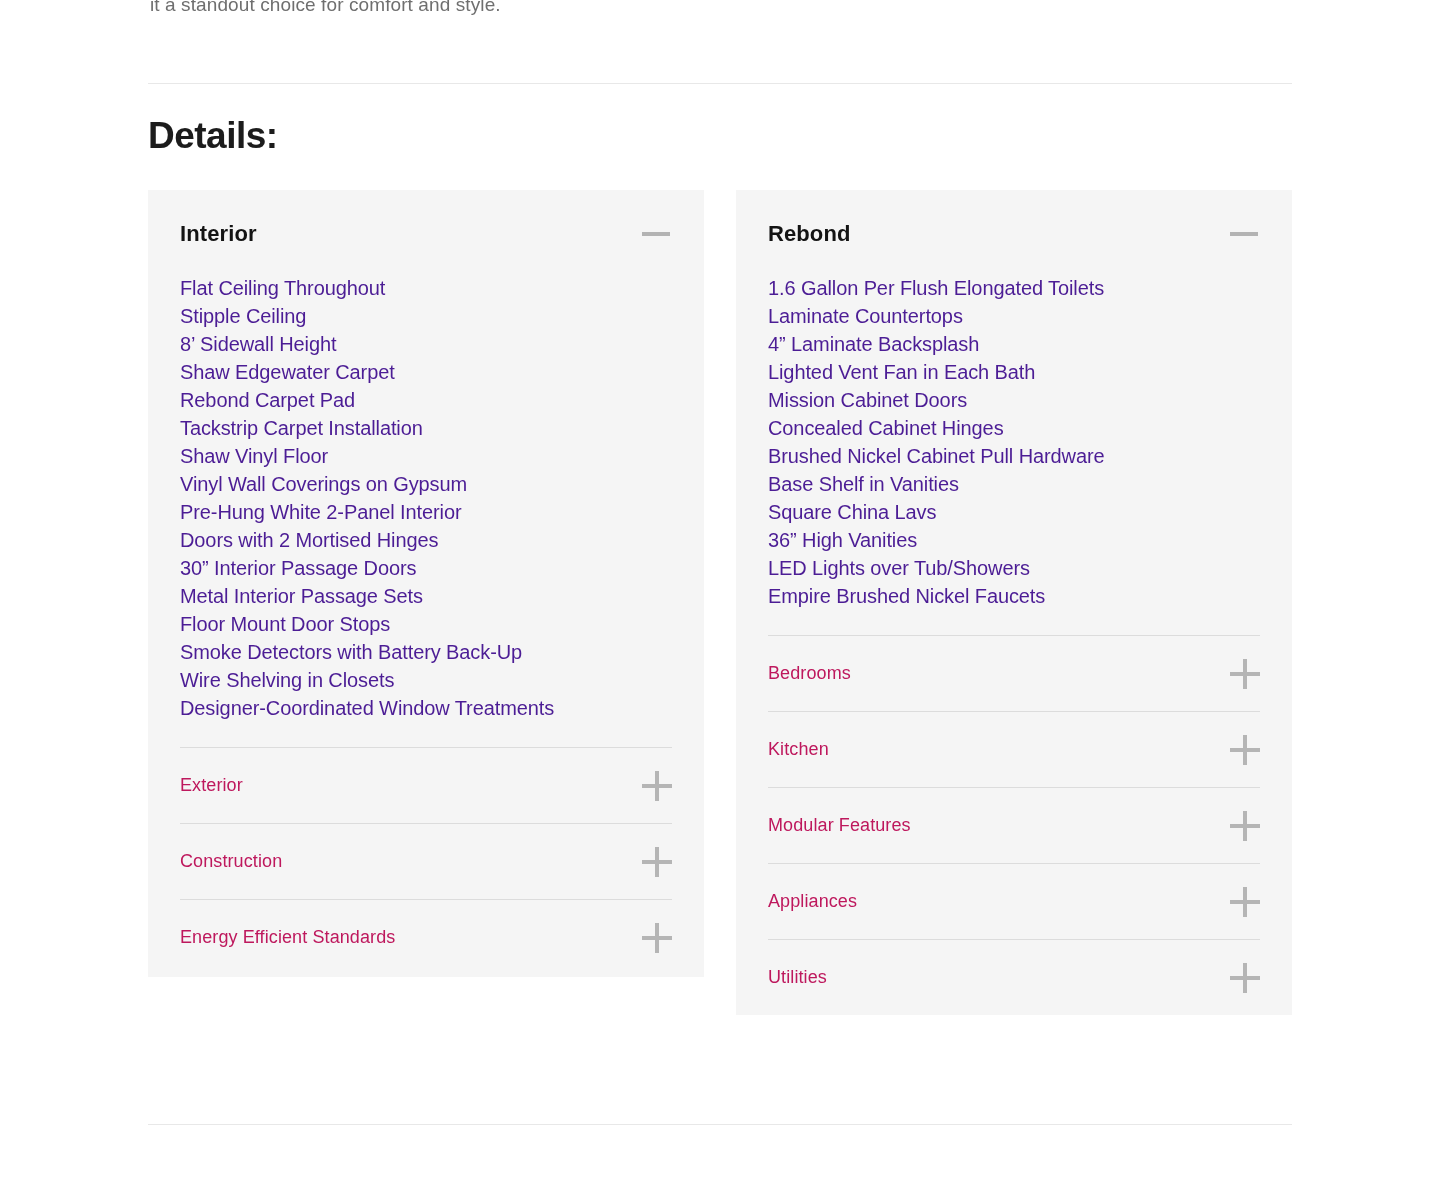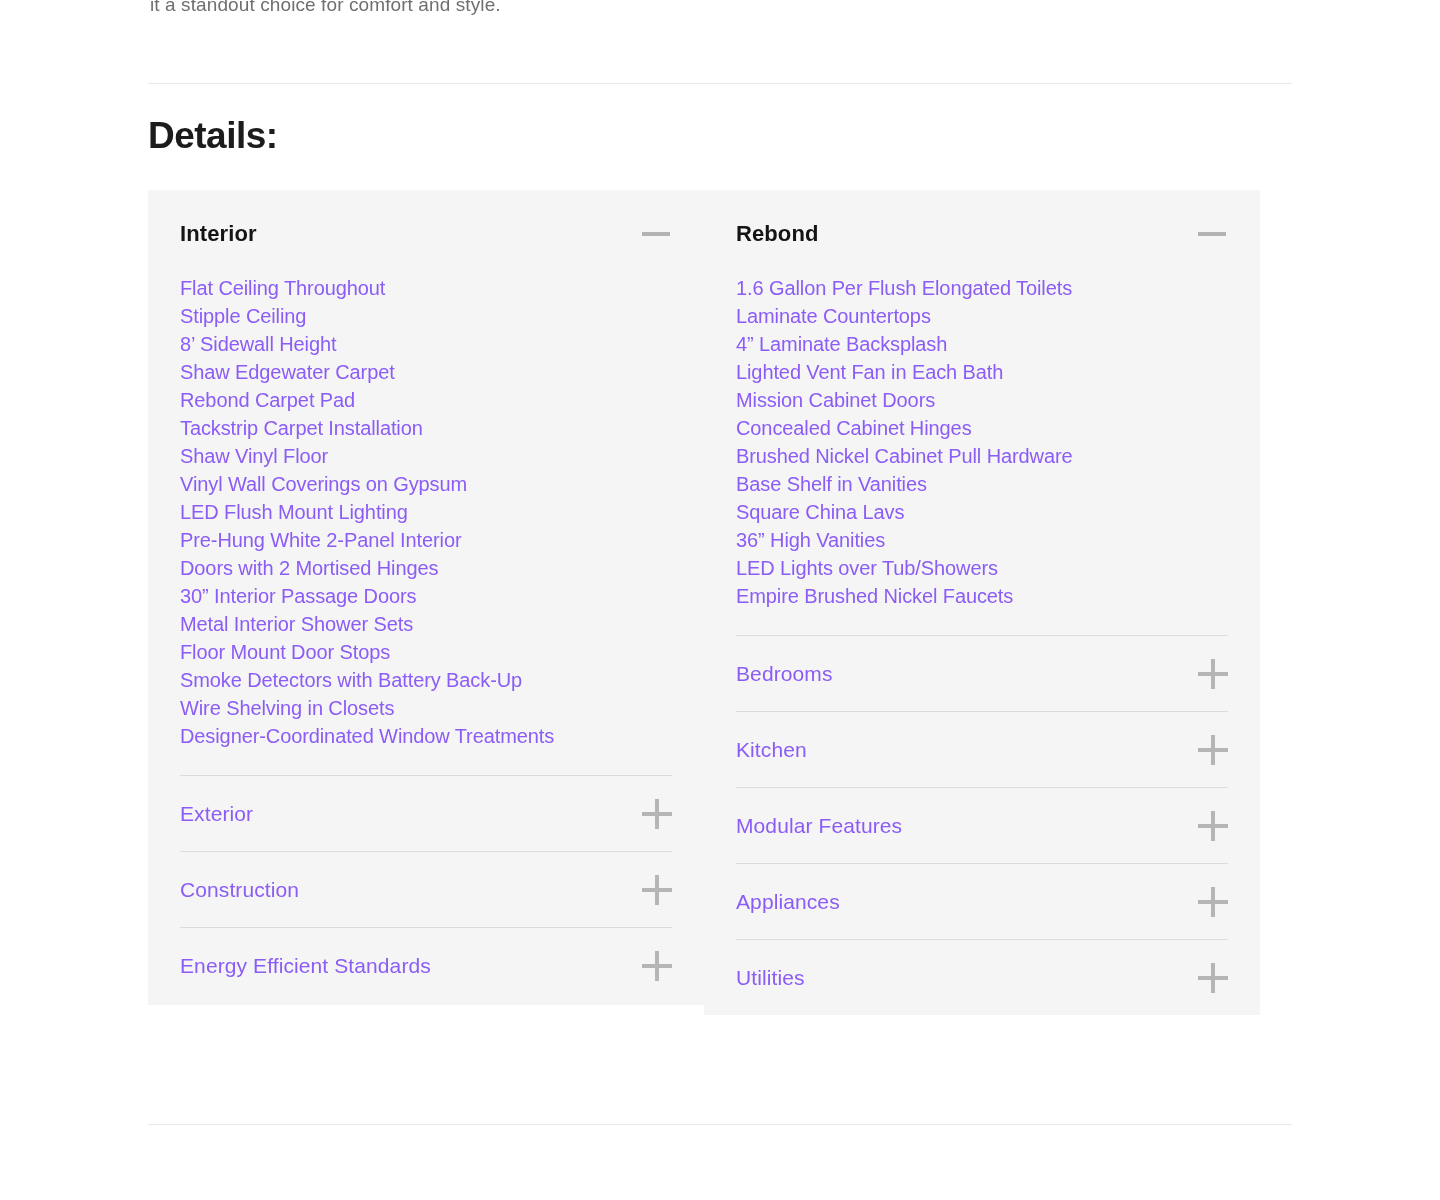--- a/index.html
+++ b/index.html
@@ -22,21 +22,21 @@
   }
   .rule-top { top:83px; }
   .rule-bottom { top:1124px; }
   .details-heading {
     position:absolute; left:148px; top:114px;
     font-size:37px; line-height:44px; font-weight:700;
     color:#1c1c1c; letter-spacing:-0.5px;
   }
   .panels {
     position:absolute; left:148px; top:190px;
-    display:flex; align-items:flex-start;
+    display:flex; gap:32px; align-items:flex-start;
   }
   .panel {
     width:556px;
     background:#f5f5f5;
     padding:0 32px;
   }
   .panel-left { padding-bottom:2px; }
   .section-expanded { padding-top:30px; }
   .exp-header {
     display:flex; justify-content:space-between; align-items:center;
@@ -46,30 +46,30 @@
     font-size:22px; font-weight:700; color:#141414; letter-spacing:0.1px;
   }
   .minus-icon {
     width:28px; height:4px; background:#b3b3b3; margin-right:2px;
   }
   .feature-list {
     list-style:none;
     margin-top:26px;
     padding-bottom:25px;
     font-size:20px; line-height:28px;
-    color:#8b5cf6; letter-spacing:-0.1px;
+    color:#4c1d95; letter-spacing:-0.1px;
   }
   .section-collapsed {
     height:76px;
     border-top:1px solid #dcdcdc;
     display:flex; justify-content:space-between; align-items:center;
     cursor:pointer;
   }
   .col-title {
-    font-size:21px; font-weight:400; color:#8b5cf6; letter-spacing:0.1px;
+    font-size:18px; font-weight:400; color:#be185d; letter-spacing:0.1px;
   }
   .plus-icon { position:relative; width:30px; height:30px; flex:0 0 auto; }
   .plus-icon::before {
     content:""; position:absolute; left:0; top:13px;
     width:30px; height:4px; background:#b5b5b5;
   }
   .plus-icon::after {
     content:""; position:absolute; left:13px; top:0;
     width:4px; height:30px; background:#b5b5b5;
   }
@@ -94,25 +94,24 @@
           </div>
           <ul class="feature-list">
             <li>Flat Ceiling Throughout</li>
             <li>Stipple Ceiling</li>
             <li>8’ Sidewall Height</li>
             <li>Shaw Edgewater Carpet</li>
             <li>Rebond Carpet Pad</li>
             <li>Tackstrip Carpet Installation</li>
             <li>Shaw Vinyl Floor</li>
             <li>Vinyl Wall Coverings on Gypsum</li>
-            <li>LED Flush Mount Lighting</li>
             <li>Pre-Hung White 2-Panel Interior</li>
             <li>Doors with 2 Mortised Hinges</li>
             <li>30” Interior Passage Doors</li>
-            <li>Metal Interior Shower Sets</li>
+            <li>Metal Interior Passage Sets</li>
             <li>Floor Mount Door Stops</li>
             <li>Smoke Detectors with Battery Back-Up</li>
             <li>Wire Shelving in Closets</li>
             <li>Designer-Coordinated Window Treatments</li>
           </ul>
         </div>
         <div class="section-collapsed">
           <span class="col-title">Exterior</span>
           <span class="plus-icon"></span>
         </div>

